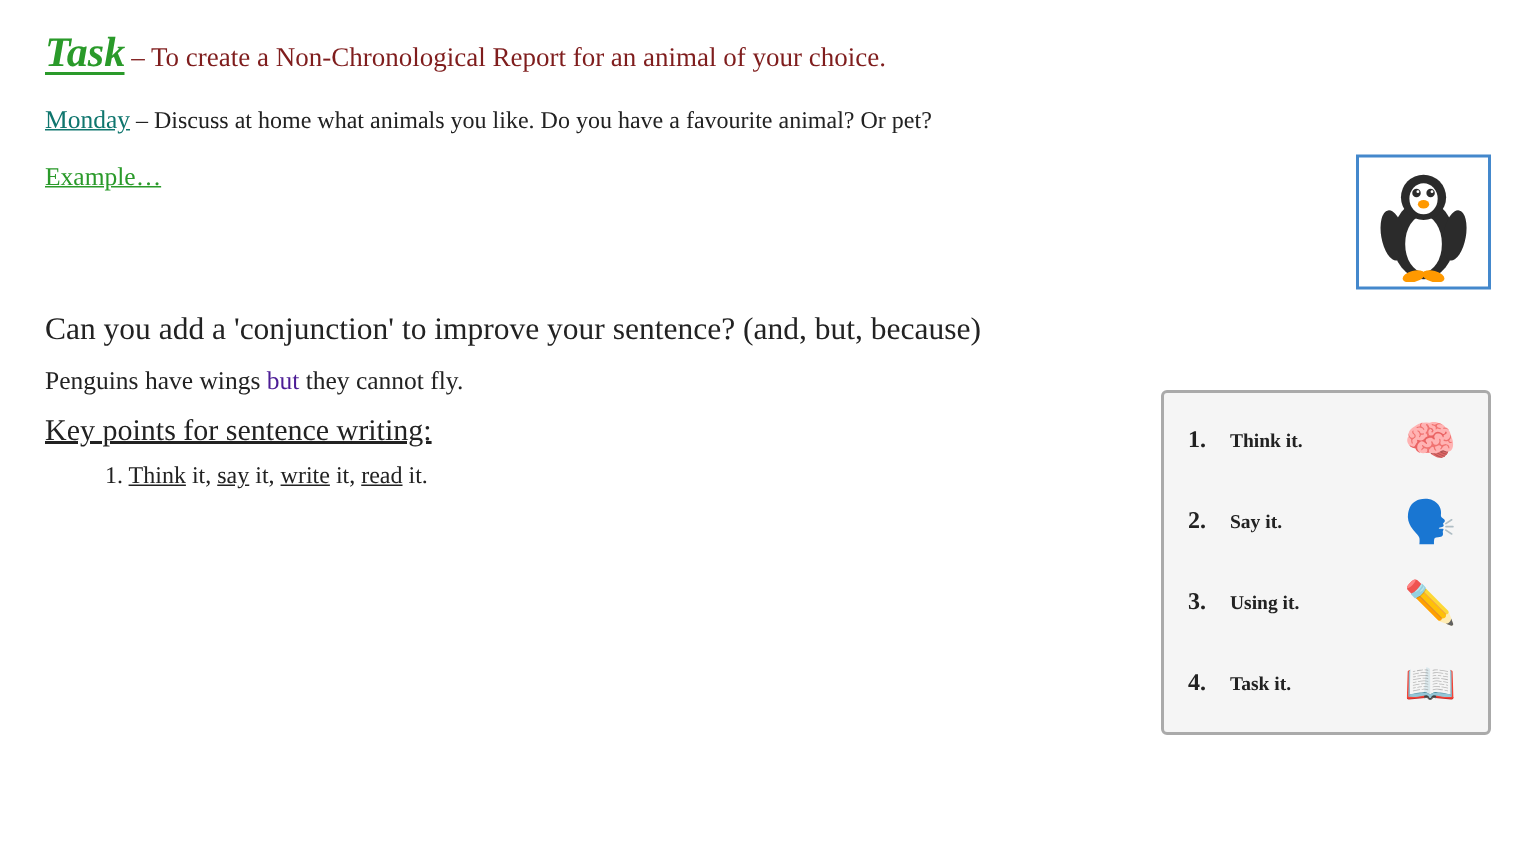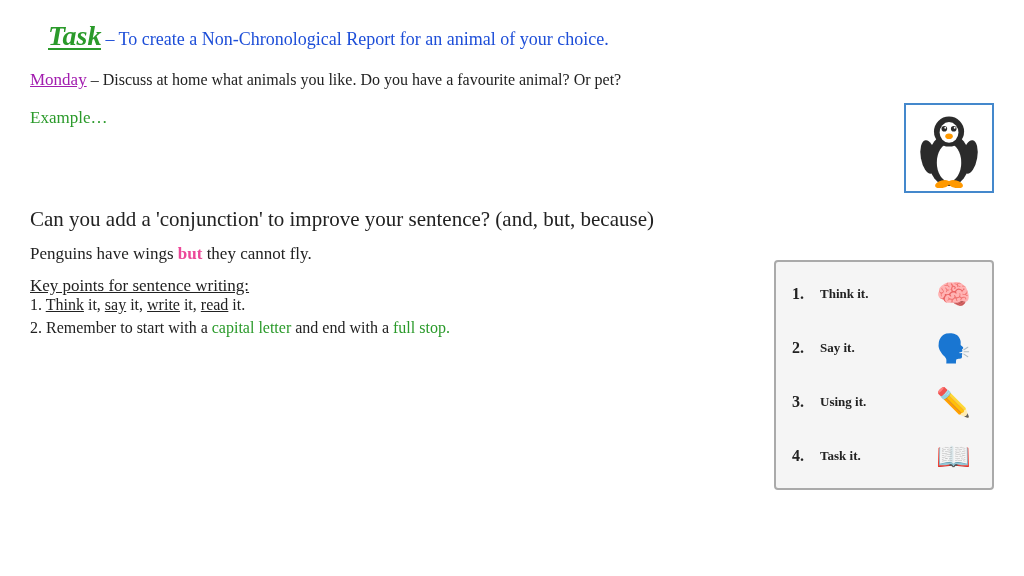--- a/index.html
+++ b/index.html
@@ -12,21 +12,20 @@
       min-height: 576px;
       padding: 20px 30px;
       position: relative;
     }
     .task-title {
       font-size: 22px;
       margin-bottom: 18px;
       display: flex;
       align-items: baseline;
       gap: 4px;
-      margin-left: 18px;
     }
     .task-word {
       font-family: 'Palatino Linotype', serif;
       font-style: italic;
       font-size: 28px;
       color: #2a9a2a;
       font-weight: bold;
       position: relative;
       display: inline-block;
     }
@@ -34,32 +33,33 @@
       content: '';
       position: absolute;
       bottom: 2px;
       left: 0;
       width: 100%;
       height: 2px;
       background: #2a9a2a;
     }
     .task-subtitle {
       font-size: 18px;
-      color: #1d4ed8;
+      color: #7f1d1d;
     }
     .monday-section {
       margin-bottom: 18px;
     }
     .monday-label {
-      color: #a21caf;
+      color: #0f766e;
       text-decoration: underline;
       font-size: 17px;
     }
     .example-link {
       color: #2a9a2a;
+      text-decoration: underline;
       font-size: 17px;
     }
     .example-section {
       display: flex;
       align-items: flex-start;
       margin-bottom: 14px;
       gap: 20px;
     }
     .example-text-col {
       flex: 1;
@@ -76,36 +76,38 @@
     }
     .penguin-svg {
       width: 75px;
       height: 80px;
     }
     .sentence-line {
       font-size: 17px;
       margin-bottom: 12px;
     }
     .but-word {
-      color: #ec4899;
-      font-weight: bold;
+      color: #4c1d95;
+      font-weight: normal;
     }
     .key-points-section {
       margin-top: 8px;
     }
     .key-points-title {
-      font-size: 17px;
-      text-decoration: underline;
+      font-size: 20px;
+      text-decoration: underline;
+      margin-bottom: 10px;
     }
     .key-points-list {
       list-style: none;
       font-size: 16px;
     }
     .key-points-list li {
       margin-bottom: 5px;
+      margin-left: 40px;
     }
     .capital-letter {
       color: #2a9a2a;
     }
     .full-stop {
       color: #2a9a2a;
     }
     .underline-word {
       text-decoration: underline;
     }
@@ -208,23 +210,20 @@
 
 <div class="key-points-section">
   <div class="key-points-title">Key points for sentence writing:</div>
   <ul class="key-points-list">
     <li>
       1. <span class="underline-word">Think</span>
       it, <span class="underline-word">say</span>
       it, <span class="underline-word">write</span>
       it, <span class="underline-word">read</span> it.
     </li>
-    <li>
-      2. Remember to start with a <span class="capital-letter">capital letter</span> and end with a <span class="full-stop">full stop.</span>
-    </li>
   </ul>
 </div>
 
 <div class="side-card">
   <div class="side-card-item">
     <span class="side-number">1.</span>
     <span class="side-label">Think it.</span>
     <span class="side-icon">🧠</span>
   </div>
   <div class="side-card-item">

